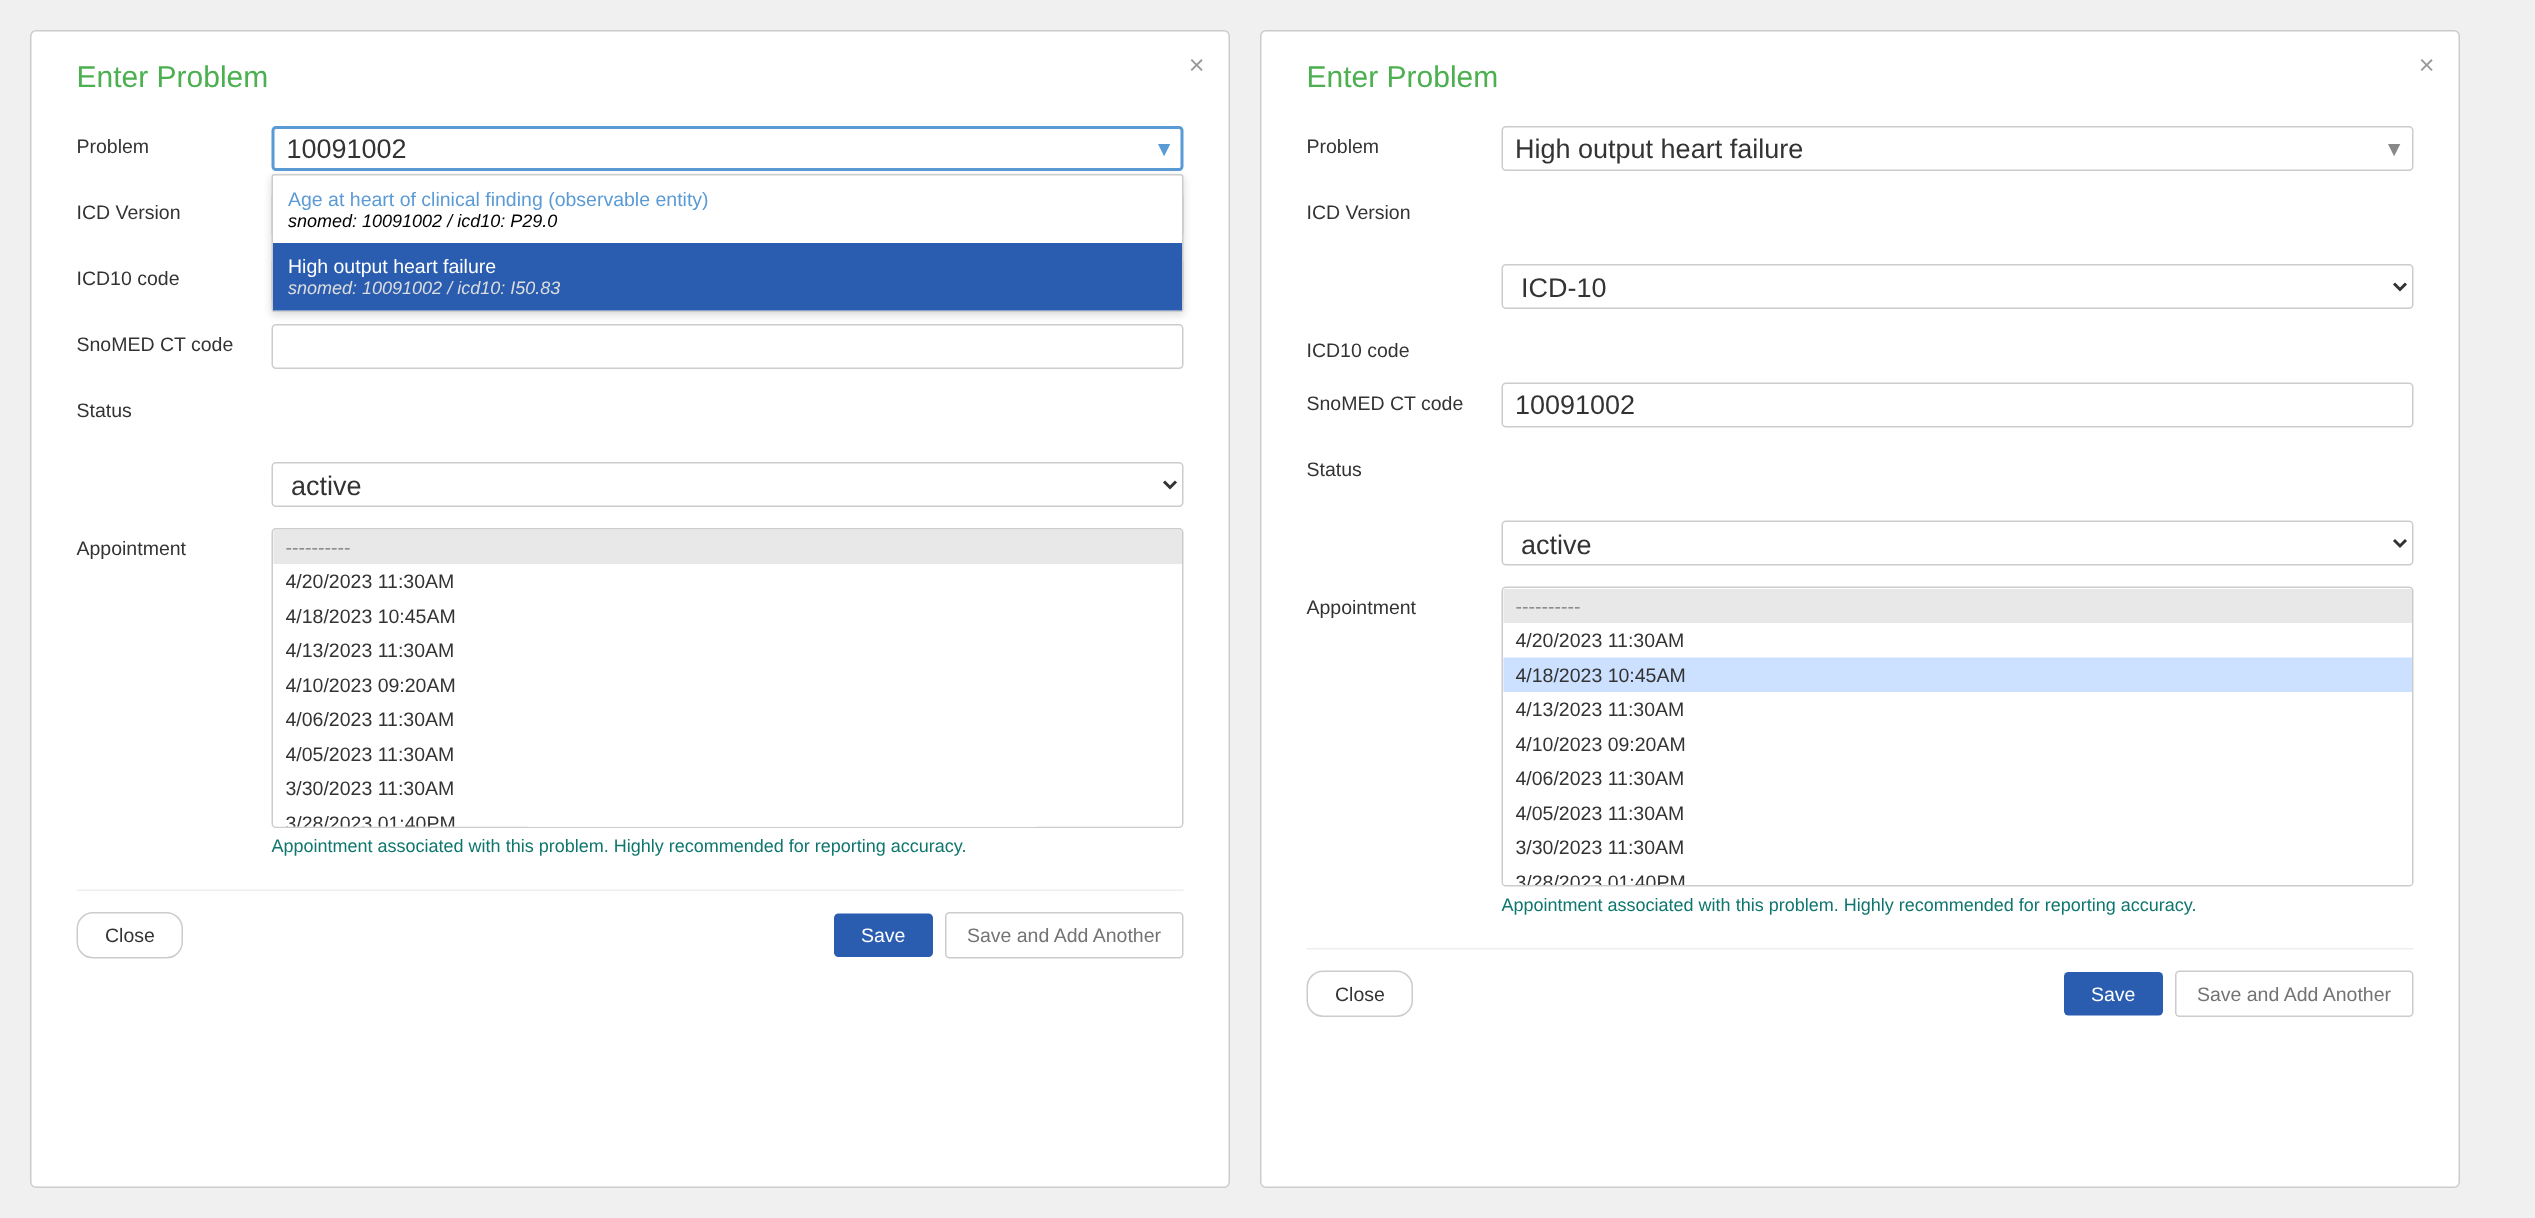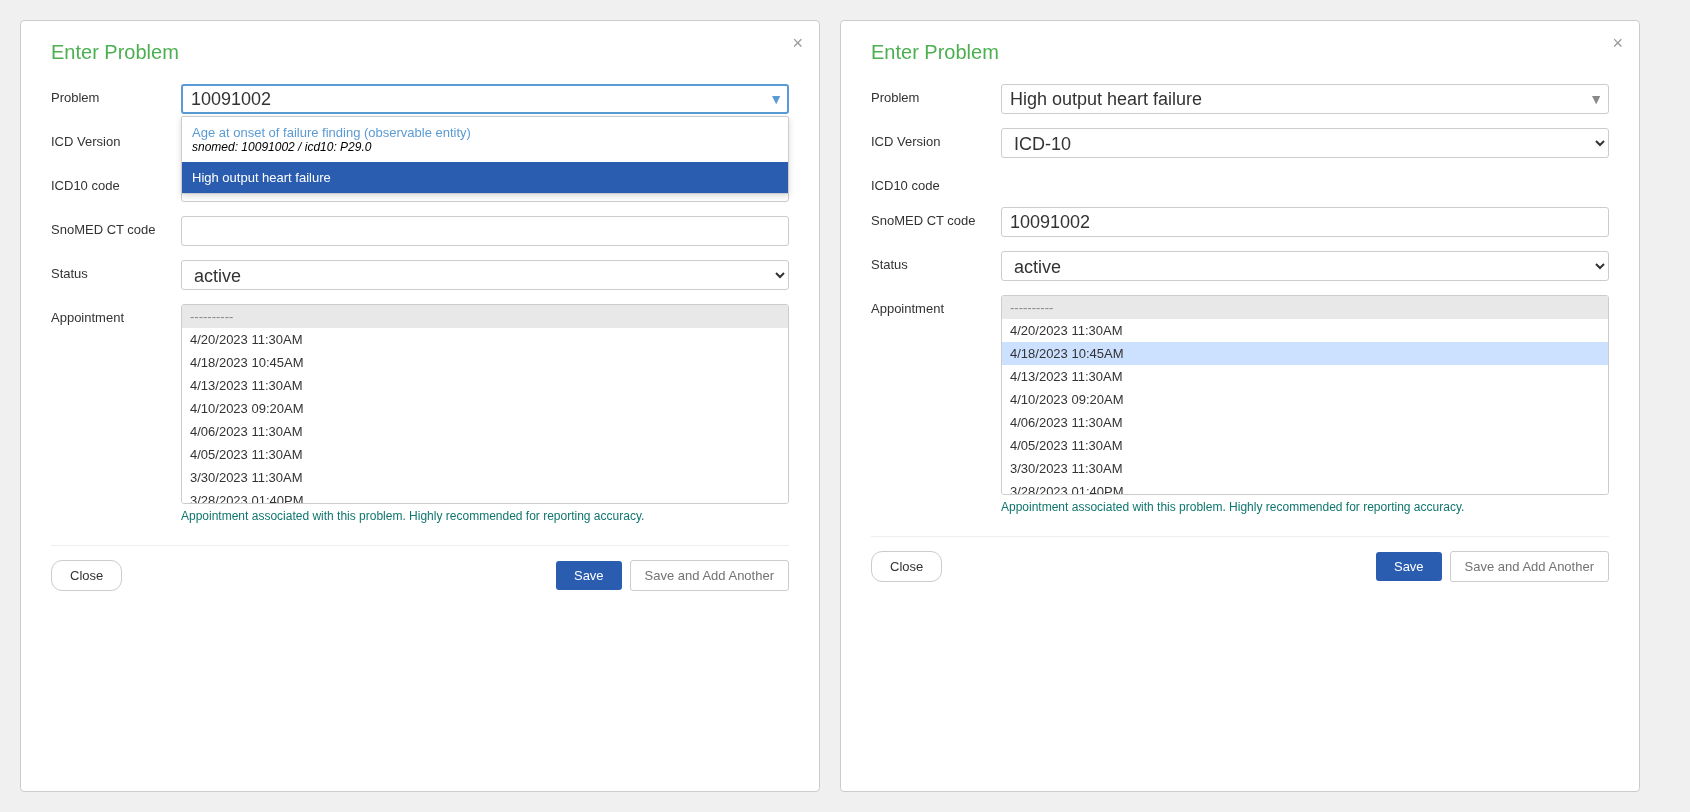--- a/index.html
+++ b/index.html
@@ -179,44 +179,46 @@
       border: 1px solid #ccc;
       background: #fff;
       padding: 7px 14px;
       font-size: 13px;
       cursor: pointer;
       border-radius: 3px;
       color: #737373;
     }
     select {
       appearance: auto;
+      margin-top: 48px;
     }
   </style>
 </head>
 <body>
 
 <div class="dialog">
   <div class="dialog-title">Enter Problem</div>
   <button class="close-x">×</button>
 
   <div class="form-row">
     <div class="form-label">Problem</div>
     <div class="form-field">
       <div class="problem-input-wrap">
         <input type="text" value="10091002" style="">
         <button class="dropdown-arrow-btn">▼</button>
       </div>
 
       <div class="autocomplete-dropdown">
         <div class="autocomplete-item">
-          <div class="item-title">Age at onset of failure finding (observable entity)</div>
+          <div class="item-title">Age at heart of clinical finding (observable entity)</div>
           <div class="item-sub">snomed: 10091002 / icd10: P29.0</div>
         </div>
         <div class="autocomplete-item selected">
           <div class="item-title">High output heart failure</div>
+          <div class="item-sub">snomed: 10091002 / icd10: I50.83</div>
         </div>
       </div>
     </div>
   </div>
 
   <div class="form-row">
     <div class="form-label">ICD Version</div>
     <div class="form-field">
       <input type="text" value="" style="">
     </div>

